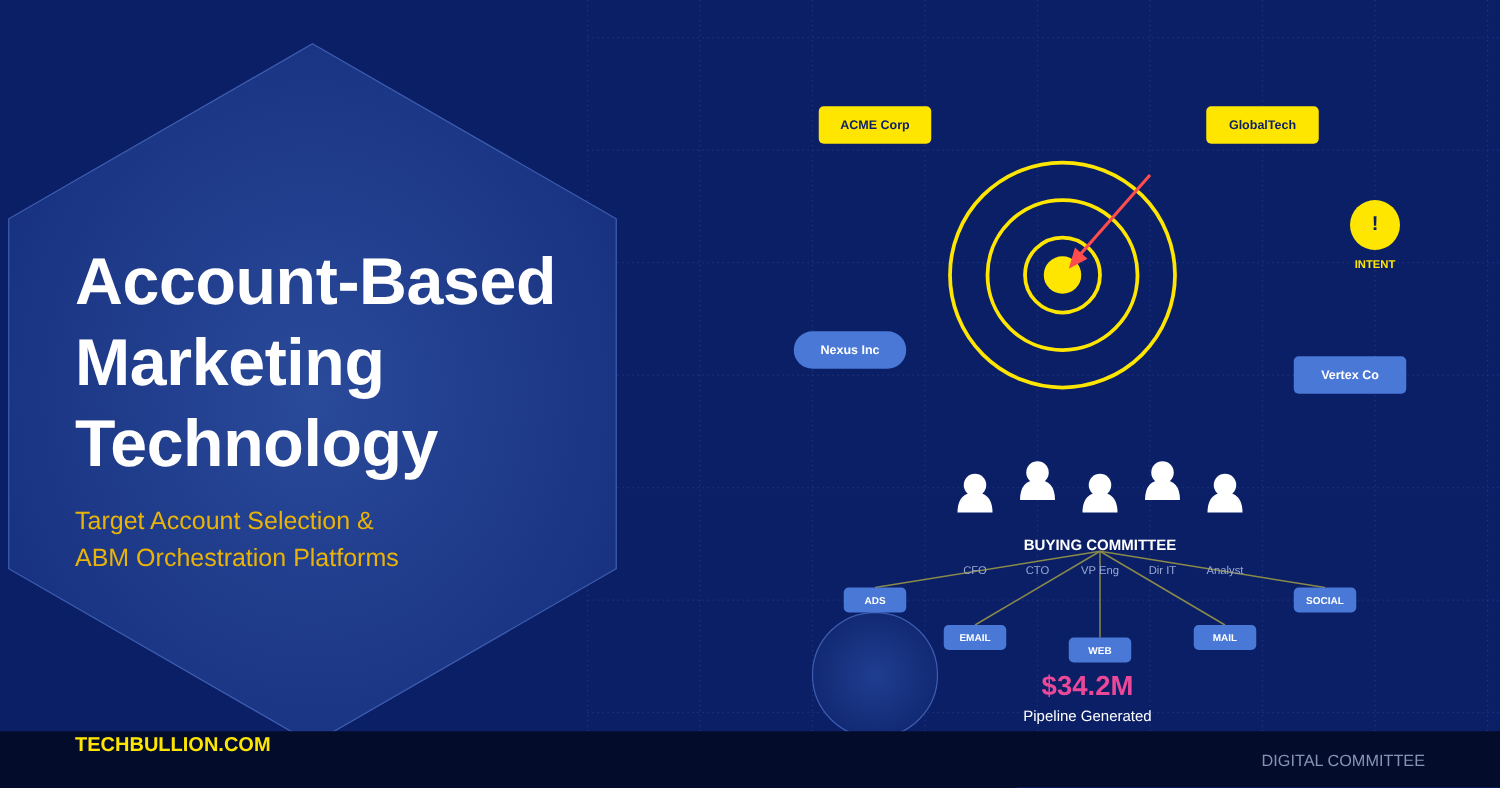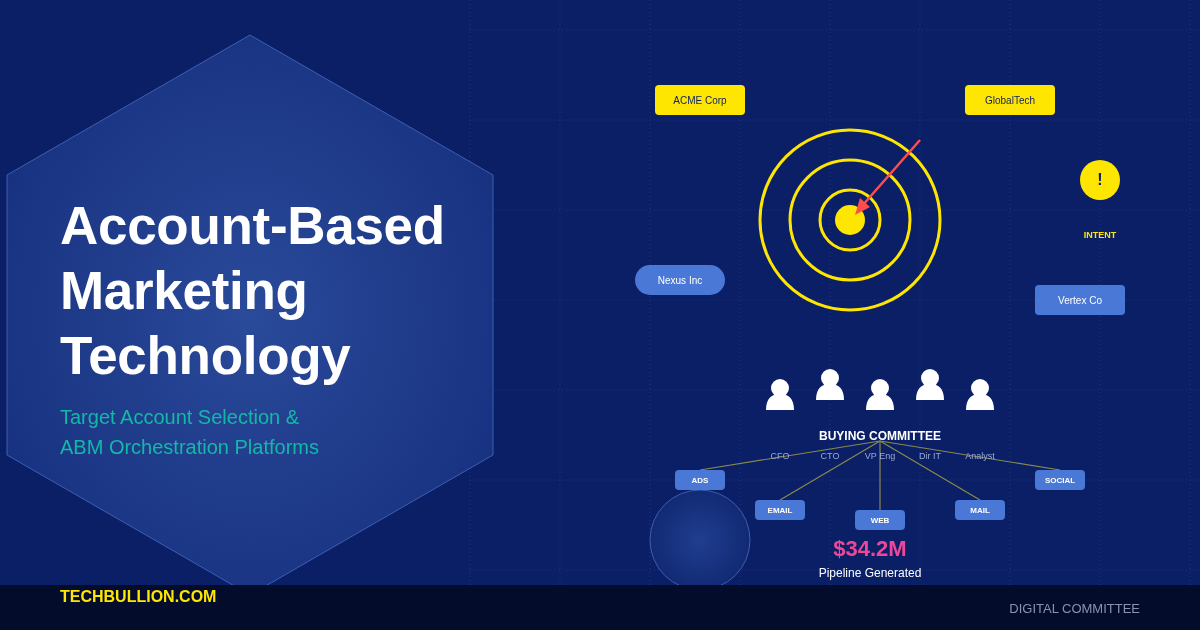--- a/index.html
+++ b/index.html
@@ -12,40 +12,40 @@
     .canvas { position: absolute; left: 0; top: 0; width: 1200px; height: 630px; }
     .grid-line-v { stroke: #2a3f8a; stroke-width: 1; stroke-dasharray: 1 3; opacity: 0.7; }
     .grid-line-h { stroke: #2a3f8a; stroke-width: 1; stroke-dasharray: 1 3; opacity: 0.7; }
 
     .title-block { position: absolute; left: 60px; top: 193px; width: 440px; }
     .title {
       color: #ffffff; font-weight: bold; font-size: 53px; line-height: 65px;
       margin: 0; letter-spacing: -0.3px;
     }
     .subtitle {
-      color: #14b8a6; font-size: 20px; line-height: 30px; margin-top: 14px;
+      color: #eab308; font-size: 20px; line-height: 30px; margin-top: 14px;
     }
 
     .chip {
       position: absolute; height: 30px; border-radius: 4px;
       display: flex; align-items: center; justify-content: center;
-      font-weight: normal; font-size: 10px;
+      font-weight: bold; font-size: 10px;
     }
     .chip.yellow { background: #ffe600; color: #0a1f66; }
     .chip.blue { background: #4a78d6; color: #ffffff; }
 
     .intent-circle {
       position: absolute; left: 1080px; top: 160px; width: 40px; height: 40px;
       border-radius: 50%; background: #ffe600; color: #0a1f66;
       font-weight: bold; font-size: 16px;
       display: flex; align-items: center; justify-content: center;
     }
     .intent-label {
       position: absolute; left: 1070px; top: 206px; width: 60px; text-align: center;
-      color: #ffe600; font-weight: bold; font-size: 9px; margin-top: 24px;
+      color: #ffe600; font-weight: bold; font-size: 9px;
     }
 
     .committee-title {
       position: absolute; left: 780px; top: 429px; width: 200px; text-align: center;
       color: #ffffff; font-weight: bold; font-size: 12px;
     }
     .role {
       position: absolute; top: 451px; width: 60px; text-align: center;
       color: #9aa8d4; font-size: 9px;
     }

